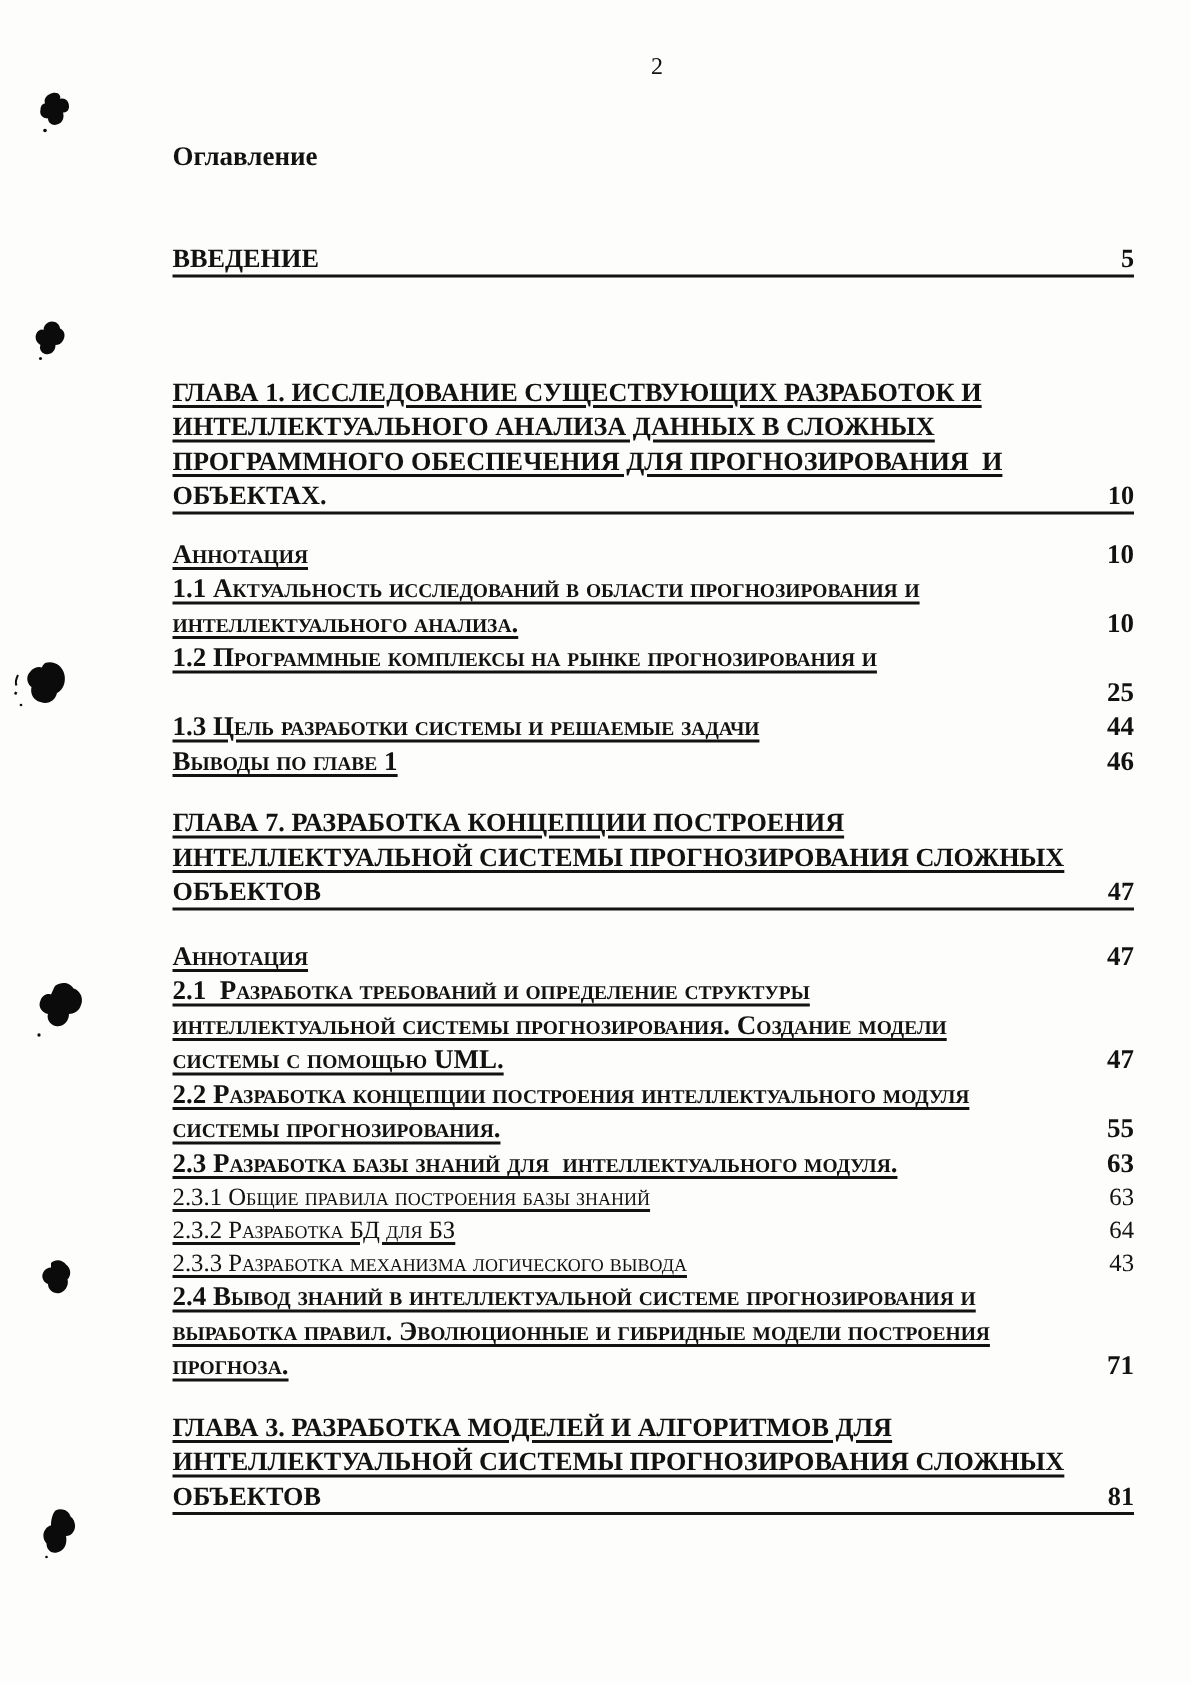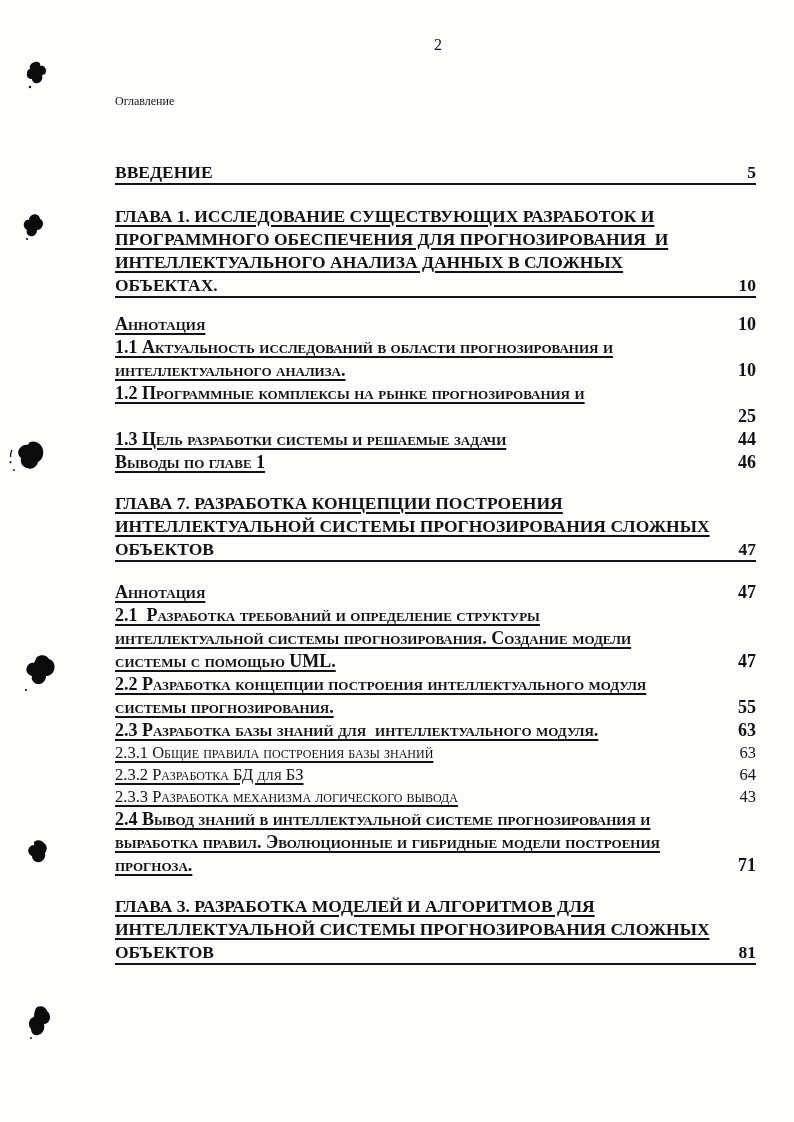--- a/index.html
+++ b/index.html
@@ -15,27 +15,27 @@
   .pageno{
     position:absolute;top:36px;left:0;width:100%;
     text-align:center;
     padding-left:82px;
     box-sizing:border-box;
     font-size:16px;
   }
   .toc-title{
     position:absolute;top:94px;left:115px;
     margin:0;
-    font-size:12px;font-weight:normal;
+    font-size:18px;font-weight:bold;
   }
   .toc{
     position:absolute;top:160px;left:115px;width:641px;
   }
   .entry{margin:0;}
-  .gap-xl{margin-top:19px;text-align:center;}
+  .gap-xl{margin-top:64px;text-align:center;}
   .gap-md{margin-top:18px;}
   .gap-sm{margin-top:14px;}
   .line{
     display:flex;align-items:flex-end;
     height:23px;
   }
   .lvl-chapter{font-weight:bold;font-size:17.5px;}
   .lvl-section{font-weight:bold;font-size:18px;font-variant:small-caps;}
   .lvl-subsection{font-weight:normal;font-size:16.5px;font-variant:small-caps;}
   .lvl-subsection .line{height:22px;}
@@ -73,24 +73,24 @@
           <span class="txt">ВВЕДЕНИЕ</span>
           <span class="fill"></span>
           <span class="pg">5</span>
         </div>
       </div>
       <div class="entry lvl-chapter gap-xl">
         <div class="line">
           <span class="txt">ГЛАВА 1. ИССЛЕДОВАНИЕ СУЩЕСТВУЮЩИХ РАЗРАБОТОК И</span>
         </div>
         <div class="line">
+          <span class="txt">ИНТЕЛЛЕКТУАЛЬНОГО АНАЛИЗА ДАННЫХ В СЛОЖНЫХ</span>
+        </div>
+        <div class="line">
           <span class="txt">ПРОГРАММНОГО ОБЕСПЕЧЕНИЯ ДЛЯ ПРОГНОЗИРОВАНИЯ  И</span>
-        </div>
-        <div class="line">
-          <span class="txt">ИНТЕЛЛЕКТУАЛЬНОГО АНАЛИЗА ДАННЫХ В СЛОЖНЫХ</span>
         </div>
         <div class="line rule">
           <span class="txt">ОБЪЕКТАХ.</span>
           <span class="fill"></span>
           <span class="pg">10</span>
         </div>
       </div>
       <div class="entry lvl-section gap-sm">
         <div class="line">
           <span class="txt">Аннотация</span>

